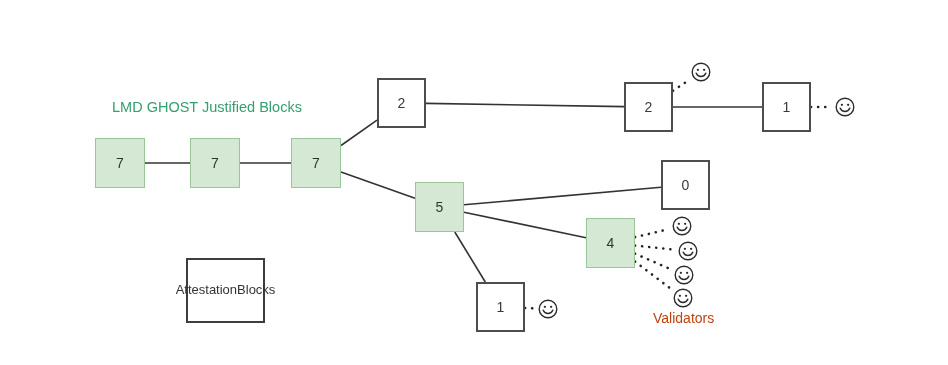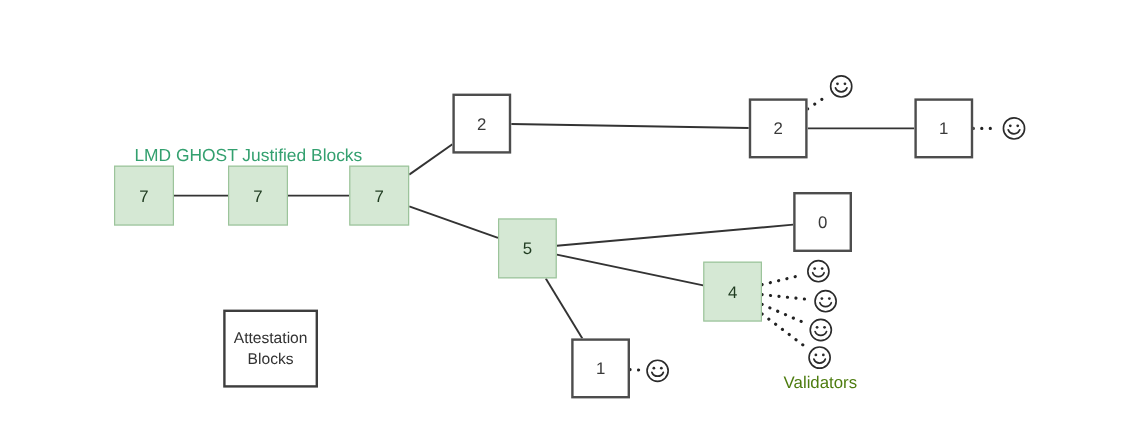--- a/index.html
+++ b/index.html
@@ -45,33 +45,33 @@
   .node.white {
     background: #ffffff;
     border: 2px solid #4d4d4d;
     color: #3a3a3a;
   }
   .node.legend {
     background: #ffffff;
     border: 2px solid #3d3d3d;
     color: #333333;
     font-size: 13px;
-    flex-direction: column;
+    flex-direction: row;
     line-height: 1.25;
   }
   .chain-title {
     position: absolute;
     color: #33a06f;
     font-size: 14.5px;
     white-space: nowrap;
     z-index: 4;
   }
   .caption {
     position: absolute;
-    color: #4d7c0f;
+    color: #c2410c;
     font-size: 14px;
     white-space: nowrap;
     z-index: 4;
   }
   .validator {
     position: absolute;
     width: 22px;
     height: 22px;
     z-index: 4;
   }
@@ -102,21 +102,21 @@
         <line x1="673.0" y1="90.7" x2="689.4" y2="79.8"></line>
         <line x1="811.0" y1="107.0" x2="831.0" y2="107.0"></line>
         <line x1="525.0" y1="308.0" x2="534.0" y2="308.4"></line>
         <line x1="635.0" y1="237.2" x2="668.4" y2="229.2"></line>
         <line x1="635.0" y1="245.5" x2="674.1" y2="249.6"></line>
         <line x1="635.0" y1="253.7" x2="671.2" y2="269.4"></line>
         <line x1="635.0" y1="261.6" x2="671.8" y2="289.5"></line>
       </g>
   </svg>
 
-  <div class="chain-title" style="left: 112px; top: 122px;">LMD GHOST Justified Blocks</div>
+  <div class="chain-title" style="left: 112px; top: 99px;">LMD GHOST Justified Blocks</div>
 
   <div class="node green" style="left: 95px; top: 138px; width: 50px; height: 50px;">
     <span>7</span>
   </div>
   <div class="node green" style="left: 190px; top: 138px; width: 50px; height: 50px;">
     <span>7</span>
   </div>
   <div class="node green" style="left: 291px; top: 138px; width: 50px; height: 50px;">
     <span>7</span>
   </div>

